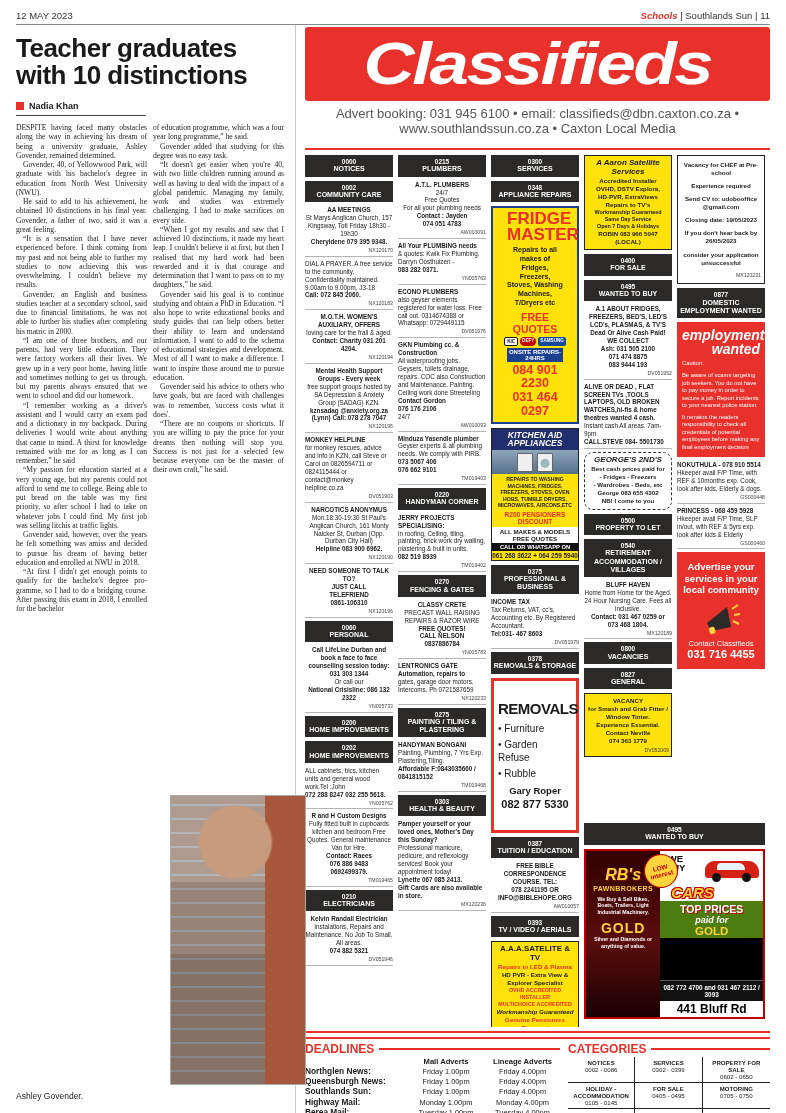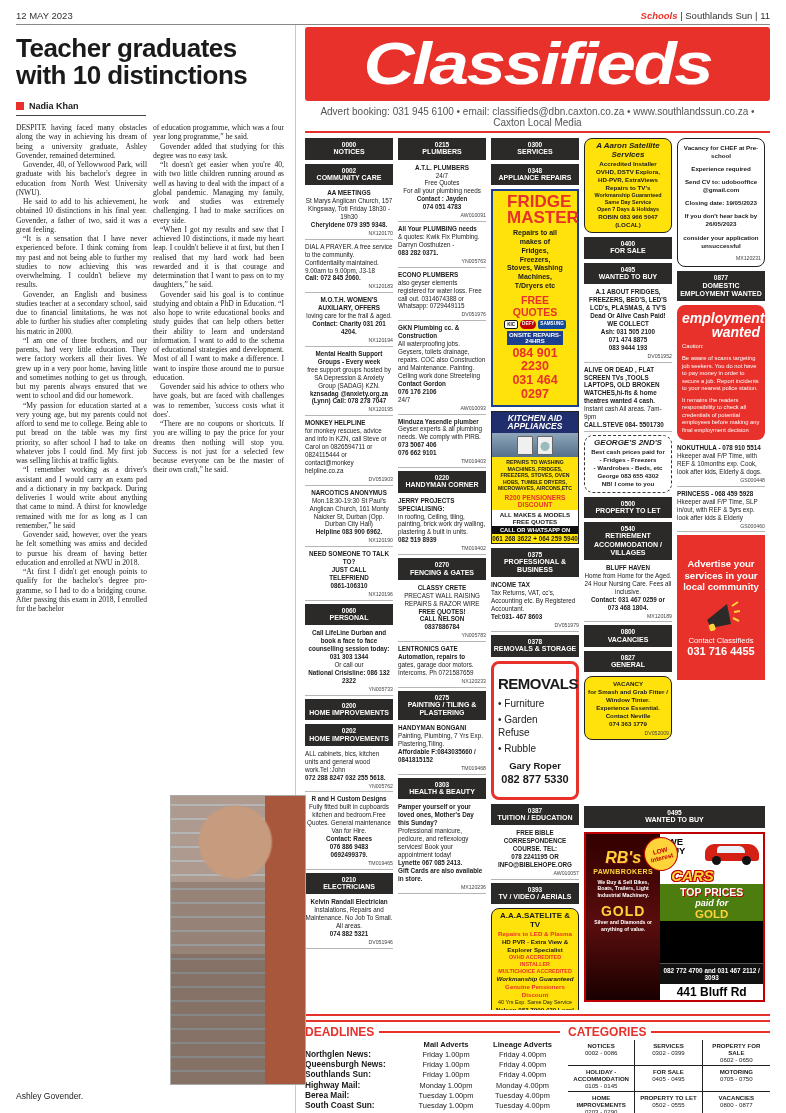--- a/index.html
+++ b/index.html
@@ -29,46 +29,46 @@
            linear-gradient(90deg, rgba(0,0,0,0) 0 70%, #a8573c 70% 100%),
            repeating-linear-gradient(0deg, rgba(210,150,120,0.35) 0 12px, rgba(255,255,255,0.25) 12px 14px),
            linear-gradient(180deg,#9c9c9c 0 30%,#787878 30% 55%,#5e5e5e 55% 100%);
          border:1px solid #aaa;box-sizing:border-box;}
   .caption{position:absolute;left:16px;top:1091px;font-size:8.5px;color:#222;}
   
   .banner{background:#e8312a;color:#fff;border-radius:3px;height:74px;margin-top:2px;
           display:flex;align-items:center;justify-content:center;overflow:hidden;}
   .banner span{font-weight:bold;font-style:italic;font-size:60px;letter-spacing:-2px;
                transform:scaleX(1.18);display:inline-block;line-height:1;}
-  .booking{text-align:center;font-size:10px;color:#555;padding:5px 0 3px;}
+  .booking{text-align:center;font-size:13px;color:#555;padding:5px 0 12px;}
   .red-rule{border-top:2px solid #e8312a;margin-bottom:5px;}
   
   .ads{display:flex;gap:5px;height:872px;overflow:hidden;}
   .adcol{width:88px;overflow:hidden;}
   .adcol-dbl{width:181px;display:flex;flex-direction:column;}
   .dbl-top{display:flex;gap:5px;height:668px;overflow:hidden;}
   .dbl-top .adcol{width:88px;}
   .cat-header{background:#2b2a29;color:#fff;text-align:center;font-weight:bold;
               padding:3px 1px;margin-bottom:4px;line-height:1.15;}
   .cat-code{font-size:6.5px;}
   .cat-label{font-size:7px;}
   .ad{font-size:6.3px;line-height:1.27;margin-bottom:3px;border-bottom:1px solid #b5b5b5;
       padding-bottom:2px;text-align:center;}
   .ad-left{text-align:left;}
   .ad-line{margin:0;}
   .l-b{font-weight:bold;}
   .ad-id{text-align:right;font-size:5.2px;color:#444;margin-top:1px;}
   
-  .box{margin-bottom:4px;font-size:6.2px;line-height:1.3;border-radius:8px;}
+  .box{margin-bottom:4px;font-size:6.2px;line-height:1.3;}
   .bx-line{margin:0;}
   .box-yellow{background:#ffe20a;border:1px solid #222;padding:3px 2px;text-align:center;}
   .box-white{background:#fff;border:1px solid #222;padding:5px 3px;text-align:center;}
   .box-gap .bx-line{margin-bottom:5px;}
   .box-redfill{background:#e8312a;color:#fff;padding:6px 5px;text-align:left;}
-  .box-redborder{border:3px solid #e8312a;padding:10px 4px;text-align:left;background:#fff;}
+  .box-redborder{border:3px solid #e8312a;padding:18px 4px;text-align:left;background:#fff;}
   .box-scallop{border:1.5px dashed #333;border-radius:9px;padding:3px 2px;text-align:center;}
   .l-t8{font-weight:bold;font-size:8px;line-height:1.1;}
   .l-it{font-style:italic;}
   .l-red{color:#e8312a;font-weight:bold;}
   .l-sm{font-size:5.4px;}
   .ew-t{font-style:italic;font-weight:bold;font-size:14px;text-align:right;line-height:1.02;}
   .ew-b{font-size:5.8px;margin-top:4px;}
   .rm-title{font-weight:bold;font-size:15px;letter-spacing:-0.5px;margin-bottom:4px;}
   .rm-li{font-size:10px;margin:3px 0;color:#222;}
   .rm-name{font-weight:bold;font-size:9.5px;text-align:center;margin-top:5px;}
@@ -90,21 +90,21 @@
   .ka-top{background:#202e6e;color:#fff;font-weight:bold;font-style:italic;font-size:8.5px;padding:2px 1px;line-height:1.05;}
   .ka-img{height:24px;background:linear-gradient(180deg,#8fa6bb,#55708a);display:flex;justify-content:center;align-items:center;gap:4px;}
   .ka-app{width:14px;height:17px;background:#f0f0f0;border:1px solid #666;border-radius:1px;}
   .ka-app.drum{background:radial-gradient(circle at 50% 55%, #9bb 0 4px, #f0f0f0 5px);}
   .ka-body{background:#ffe20a;font-size:5.2px;font-weight:bold;padding:2px 1px;line-height:1.25;}
   .ka-disc{background:#ffe20a;color:#e8312a;font-weight:bold;font-size:6.6px;padding-bottom:2px;}
   .ka-makes{font-weight:bold;font-size:6.2px;padding:1px 0;}
   .ka-call{background:#111;color:#fff;font-size:5.8px;font-weight:bold;padding:1px 0;}
   .ka-phones{background:#ffe20a;font-weight:bold;font-size:6.4px;padding:1px 0;}
   
-  .adv{background:#e8312a;color:#fff;text-align:center;padding:23px 4px;margin-bottom:4px;}
+  .adv{background:#e8312a;color:#fff;text-align:center;padding:9px 4px;margin-bottom:4px;}
   .adv-text{font-weight:bold;font-size:9.6px;line-height:1.18;}
   .adv-icon{margin:6px auto 2px;display:block;}
   .adv-contact{font-size:7.6px;margin-top:4px;}
   .adv-phone{font-weight:bold;font-size:11px;}
   
   .rbs{position:relative;border:2px solid #c00000;background:#000;color:#fff;display:flex;height:170px;margin-top:2px;box-sizing:border-box;}
   .rbs-left{width:42%;background:linear-gradient(180deg,#300,#5a0d0d 55%,#1a0000);padding:16px 2px 2px;text-align:center;box-sizing:border-box;}
   .rbs-name{color:#ffd33a;font-weight:bold;font-style:italic;font-size:16px;text-shadow:1px 1px 0 #7a1010;line-height:1;}
   .rbs-sub{color:#ffd33a;font-weight:bold;font-size:7px;letter-spacing:0.4px;margin-top:2px;}
   .rbs-buysell{font-size:5.2px;font-weight:bold;margin:4px 1px;line-height:1.3;}
@@ -167,22 +167,22 @@
         <span>Nadia Khan</span>
       </div>
       <div class="article-cols">
         <div class="acol" id="acol1">
             <p>DESPITE having faced many obstacles along the way in achieving his dream of being a university graduate, Ashley Govender, remained determined.</p>
             <p>Govender, 40, of Yellowwood Park, will graduate with his bachelor's degree in education from North West University (NWU).</p>
             <p>He said to add to his achievement, he obtained 10 distinctions in his final year. Govender, a father of two, said it was a great feeling.</p>
             <p>“It is a sensation that I have never experienced before. I think coming from my past and not being able to further my studies to now achieving this was overwhelming. I couldn't believe my results.</p>
             <p>Govender, an English and business studies teacher at a secondary school, said due to financial limitations, he was not able to further his studies after completing his matric in 2000.</p>
             <p>“I am one of three brothers, and our parents, had very little education. They were factory workers all their lives. We grew up in a very poor home, having little and sometimes nothing to get us through, but my parents always ensured that we went to school and did our homework.</p>
+            <p>“I remember working as a driver's assistant and I would carry an exam pad and a dictionary in my backpack. During deliveries I would write about anything that came to mind. A thirst for knowledge remained with me for as long as I can remember,” he said</p>
             <p>“My passion for education started at a very young age, but my parents could not afford to send me to college. Being able to put bread on the table was my first priority, so after school I had to take on whatever jobs I could find. My first job was selling litchis at traffic lights.</p>
-            <p>“I remember working as a driver's assistant and I would carry an exam pad and a dictionary in my backpack. During deliveries I would write about anything that came to mind. A thirst for knowledge remained with me for as long as I can remember,” he said</p>
             <p>Govender said, however, over the years he felt something was amiss and decided to pursue his dream of having better education and enrolled at NWU in 2018.</p>
             <p>“At first I didn't get enough points to qualify for the bachelor's degree pro-gramme, so I had to do a bridging course. After passing this exam in 2018, I enrolled for the bachelor</p>
           </div>
         <div class="acol" id="acol2">
             <p>of education programme, which was a four year long programme,” he said.</p>
             <p>Govender added that studying for this degree was no easy task.</p>
             <p>“It doesn't get easier when you're 40, with two little children running around as well as having to deal with the impact of a global pandemic. Managing my family, work and studies was extremely challenging. I had to make sacrifices on every side.</p>
             <p>“When I got my results and saw that I achieved 10 distinctions, it made my heart leap. I couldn't believe it at first, but then I realised that my hard work had been rewarded and it is that courage and determination that I want to pass on to my daughters,” he said.</p>
             <p>Govender said his goal is to continue studying and obtain a PhD in Education. “I also hope to write educational books and study guides that can help others better their ability to learn and understand information. I want to add to the schema of educational strategies and development. Most of all I want to make a difference. I want to inspire those around me to pursue education.</p>
             <p>Govender said his advice to others who have goals, but are faced with challenges was to remember, 'success costs what it does'.</p>

